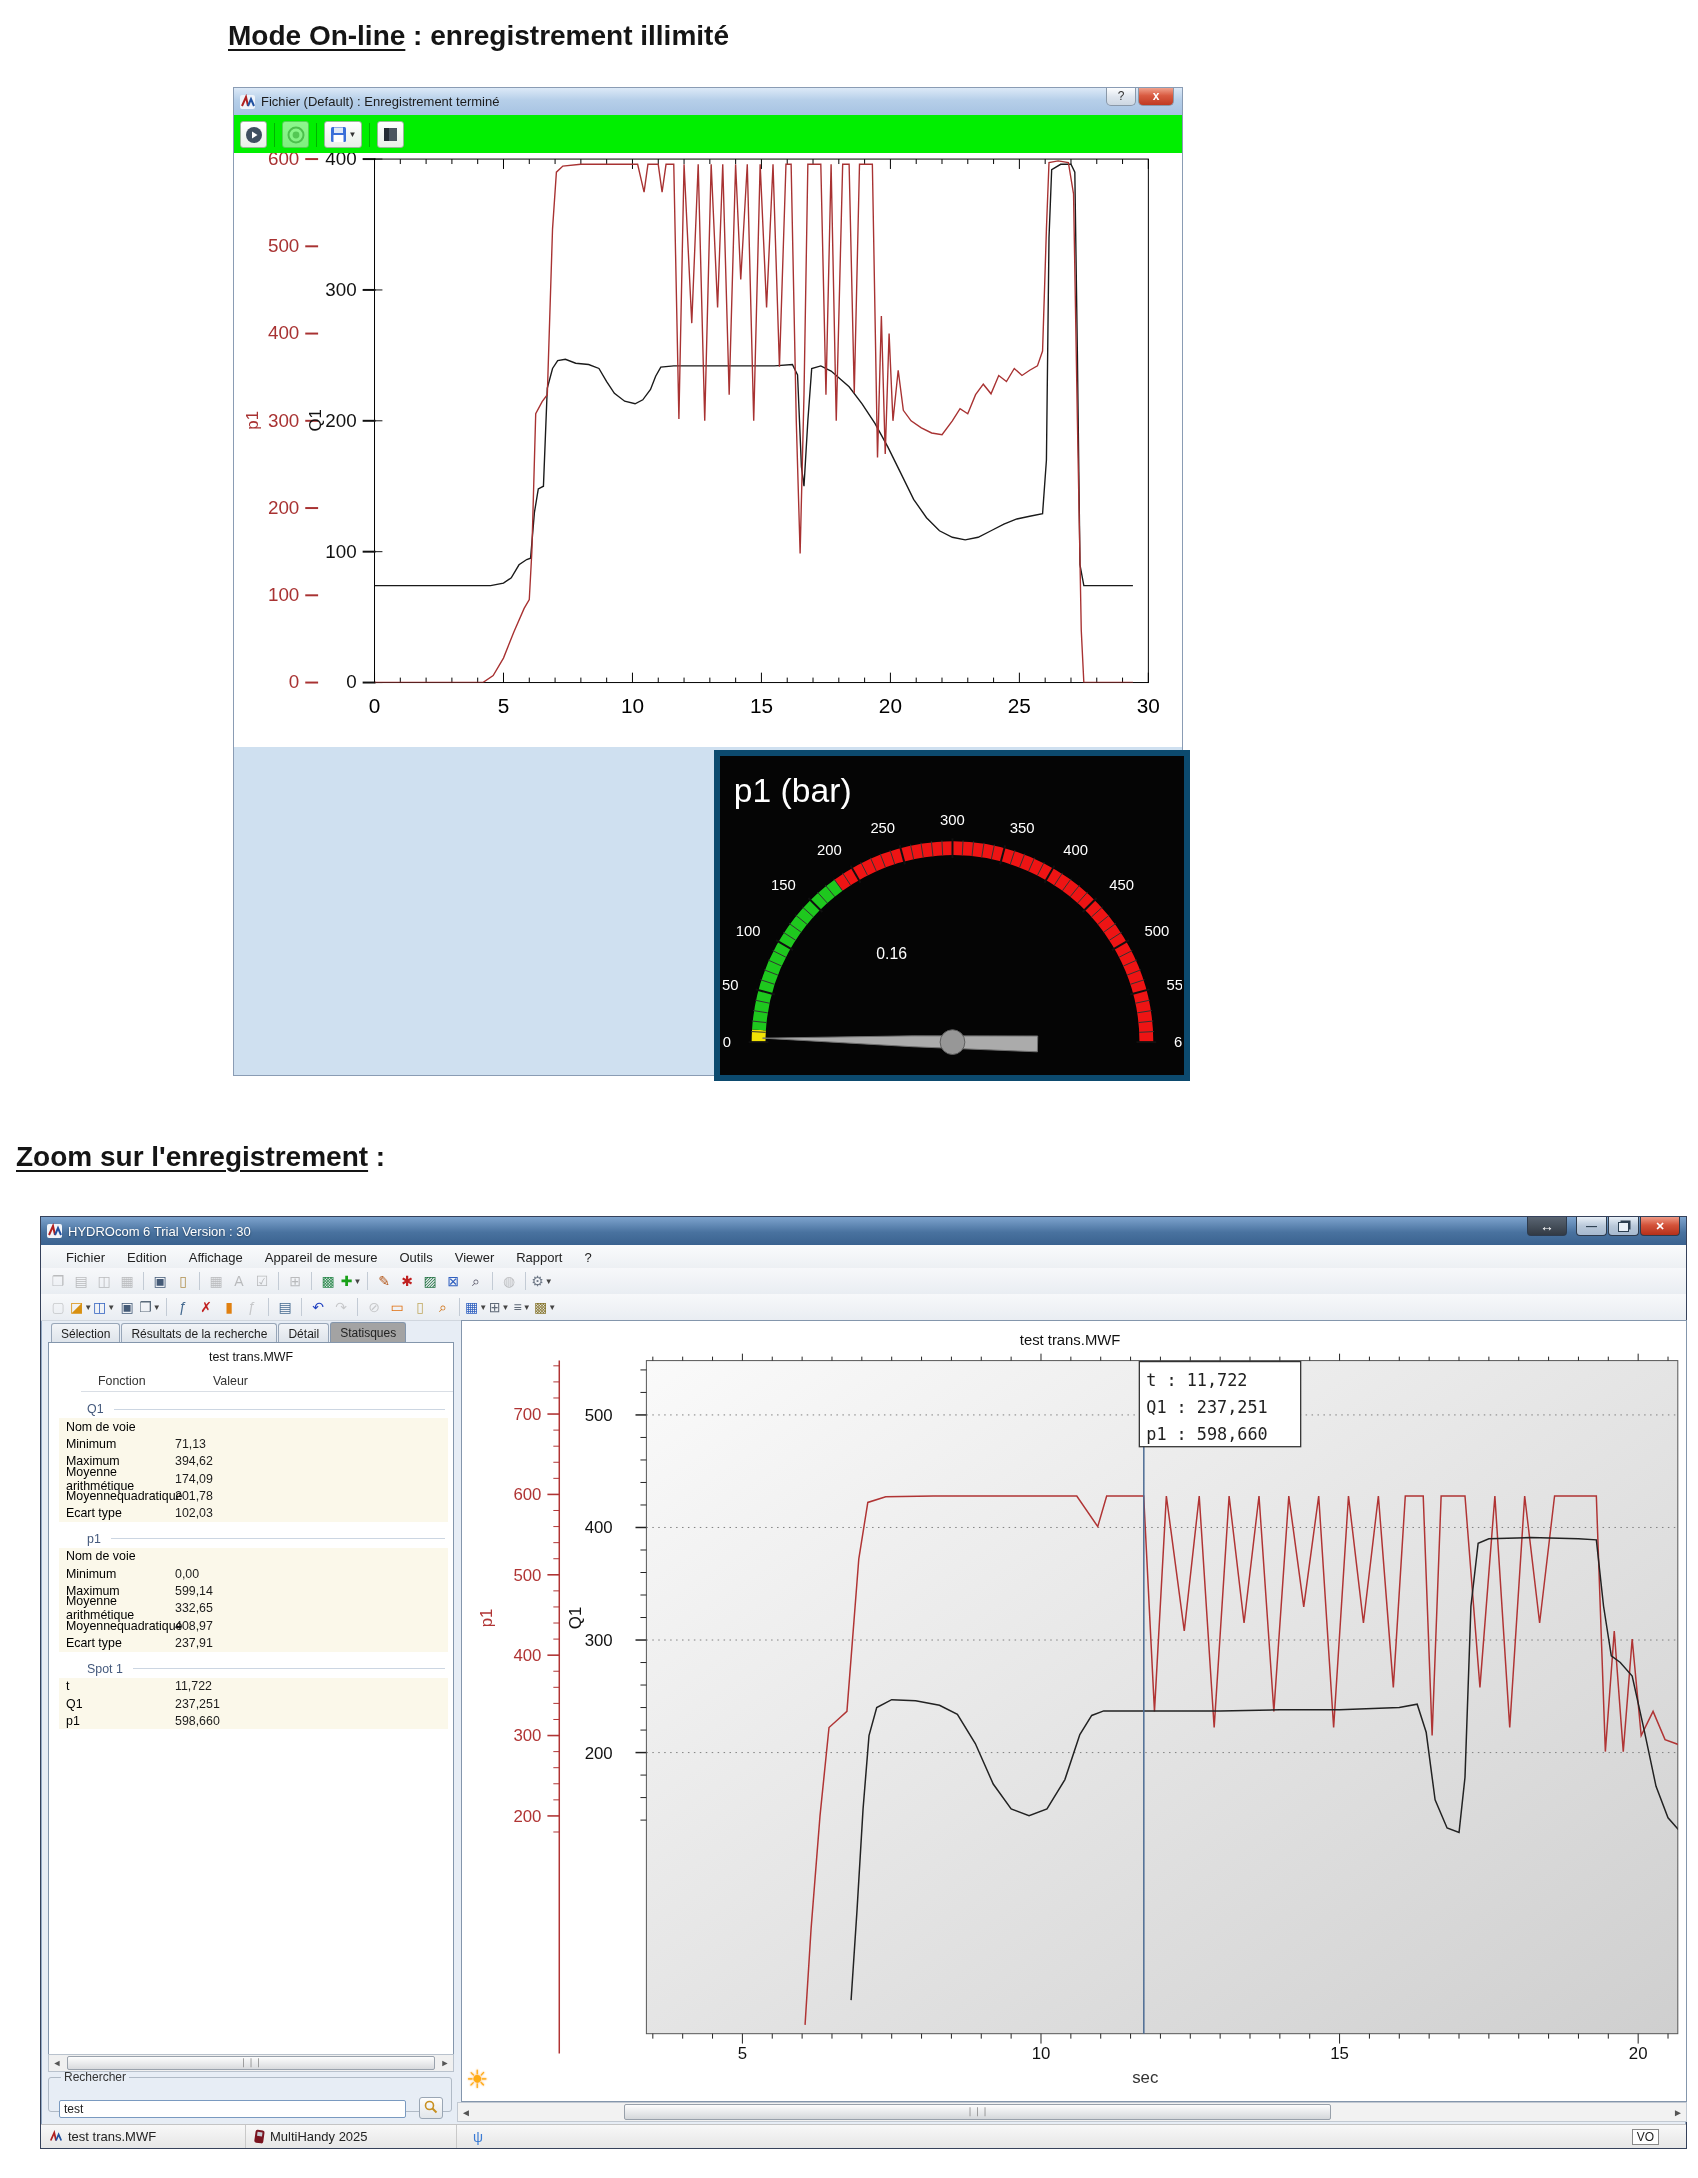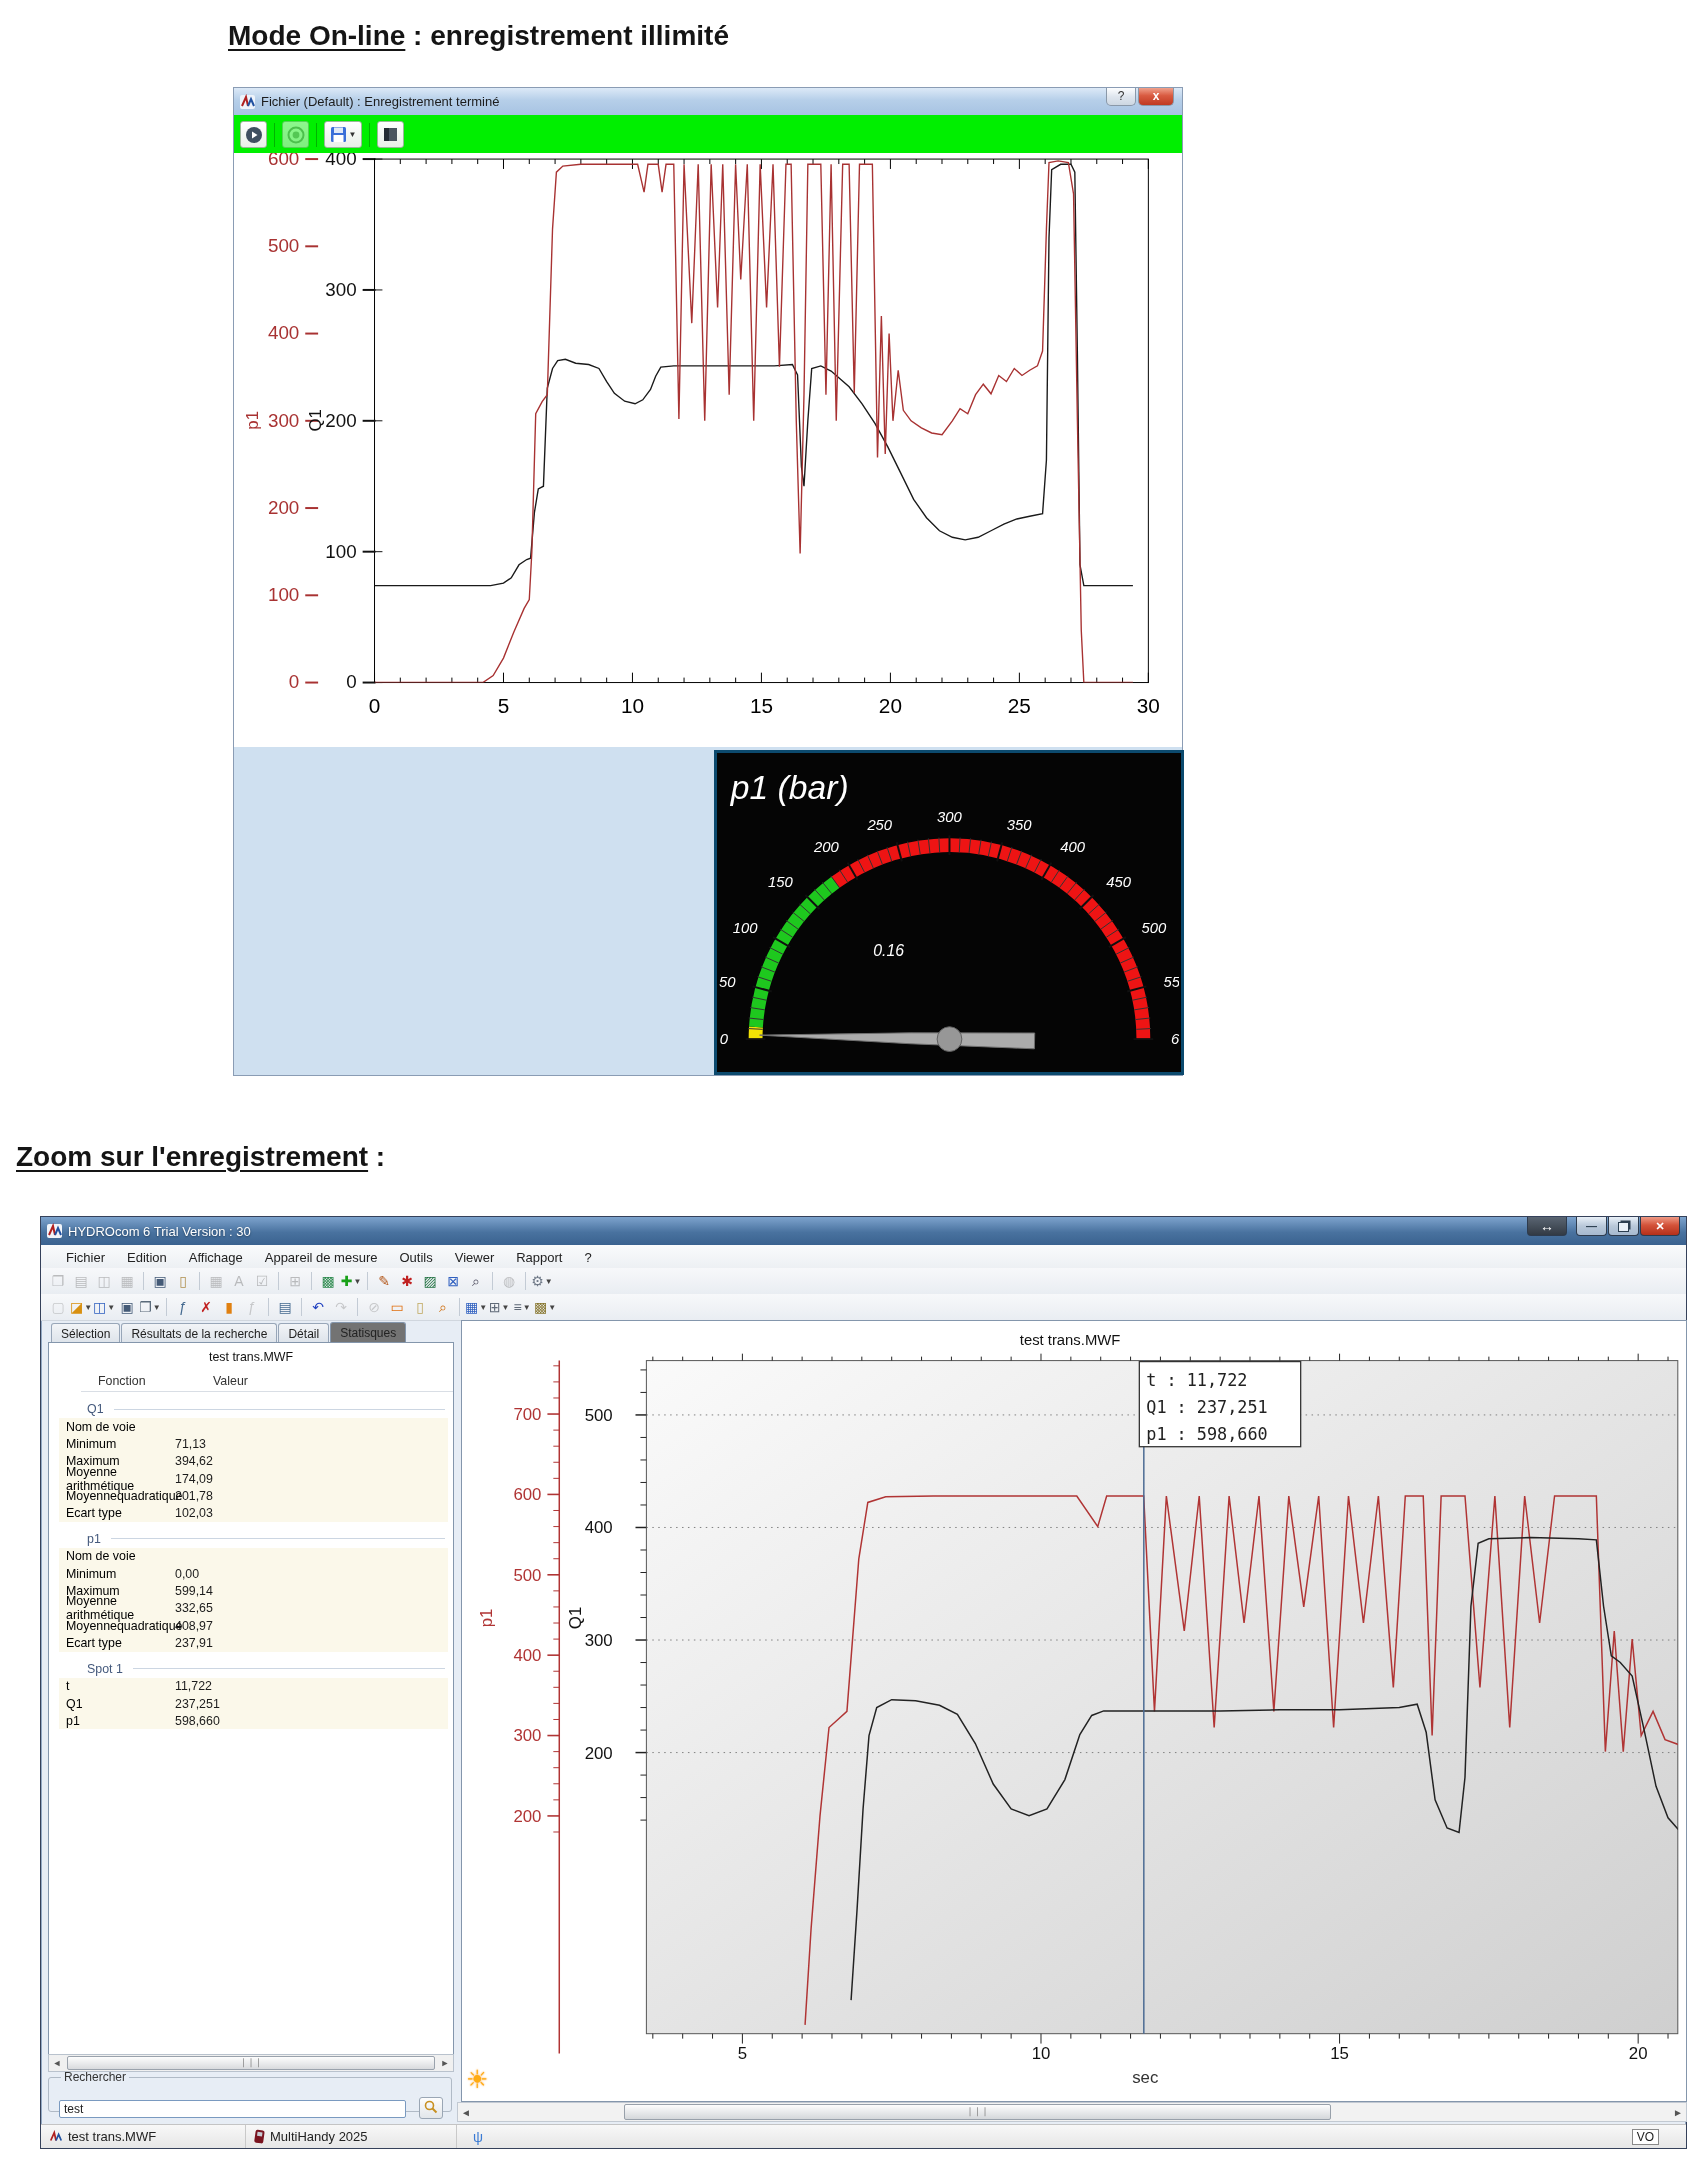--- a/index.html
+++ b/index.html
@@ -25,21 +25,21 @@
         background:linear-gradient(#fdfeff,#dfe6ee 50%,#cdd7e2);color:#333;padding:0;}
   .cap-help{width:30px;}
   .cap-close{width:36px;background:linear-gradient(#f0a18c,#d95b41 45%,#c03a22);color:#fff;font-weight:700;}
   .w1-toolbar{position:absolute;left:0;top:27px;right:0;height:39px;background:#00ef00;
         border-bottom:1px solid #00b400;display:flex;align-items:center;padding-left:6px;gap:4px;}
   .gbtn{width:27px;height:27px;background:linear-gradient(#ffffff,#e8efe8);border:1px solid #9ab89a;
         border-radius:3px;display:flex;align-items:center;justify-content:center;padding:0;}
   .gsep{width:1px;height:24px;background:#00b400;margin:0 3px;}
   .w1-chart{position:absolute;left:0;top:65px;width:948px;height:594px;background:#fff;}
   .w1-panels{position:absolute;left:0;top:659px;right:0;bottom:0;background:#cfe0f0;}
-  .blackpanel{position:absolute;top:3px;height:319px;background:#050505;border:3px solid #0c4a6e;font-style:italic;}
+  .blackpanel{position:absolute;top:3px;height:319px;background:#050505;border:6px solid #0c4a6e;}
   .display-panel{left:4px;width:472px;}
   .gauge-panel{left:480px;width:464px;}
   .display-value{position:absolute;right:18px;top:77px;font-size:91px;font-weight:700;color:#f0b81c;letter-spacing:2px;}
   .display-label{position:absolute;left:16px;bottom:10px;font-size:42px;color:#f0b81c;}
 
   
   .win2{position:absolute;left:40px;top:1216px;width:1645px;height:931px;
         background:#e7edf5;border:1px solid #35415a;box-shadow:0 0 0 1px #93a9c4 inset;}
   .w2-titlebar{position:absolute;left:0;top:0;right:0;height:28px;
         background:linear-gradient(#7da3cd,#49729f 55%,#3a628f);display:flex;align-items:center;
@@ -59,21 +59,21 @@
   .w2-toolbar{position:absolute;left:0;right:0;height:26px;background:linear-gradient(#f7f8fa,#e9edf2);
         border-bottom:1px solid #d0d6de;display:flex;align-items:center;padding-left:6px;gap:1px;}
   .ti{width:22px;height:21px;display:flex;align-items:center;justify-content:center;font-size:14px;border-radius:2px;}
   .ti.dis{opacity:.4;filter:grayscale(1);}
   .ti .dd{font-size:8px;color:#444;margin-left:1px;}
   .tsep{width:1px;height:18px;background:#c3cbd5;margin:0 4px;}
 
   .sidebar-tabs{position:absolute;left:10px;top:103px;display:flex;align-items:flex-end;height:23px;font-size:12px;}
   .tab{padding:3px 9px 2px;background:linear-gradient(#f2f4f7,#dde3ea);border:1px solid #98a6b8;
        border-bottom:none;border-radius:3px 3px 0 0;margin-right:1px;color:#222;}
-  .tab.active{background:#737373;padding-bottom:4px;position:relative;top:1px;border-color:#8496ac;}
+  .tab.active{background:#a3a3a3;padding-bottom:4px;position:relative;top:1px;border-color:#8496ac;}
 
   .stats-panel{position:absolute;left:7px;top:125px;width:404px;height:712px;background:#fff;
        border:1px solid #8496ac;font-size:12.4px;overflow:hidden;}
   .stats-title{text-align:center;padding-top:7px;height:21px;color:#111;}
   .stats-header{display:flex;color:#333;border-bottom:1px solid #d9dee5;height:20px;align-items:center;margin-left:32px;}
   .stats-header .c1{margin-left:17px;width:115px;}
   .sec{display:flex;align-items:center;height:18px;margin-top:8px;}
   .secname{margin-left:38px;color:#44597c;font-weight:400;}
   .secline{flex:1;height:1px;background:#ccd6e2;margin:0 8px 0 10px;}
   .srow{display:flex;height:17.3px;align-items:center;background:#fbf8ea;margin:0 5px 0 10px;}

